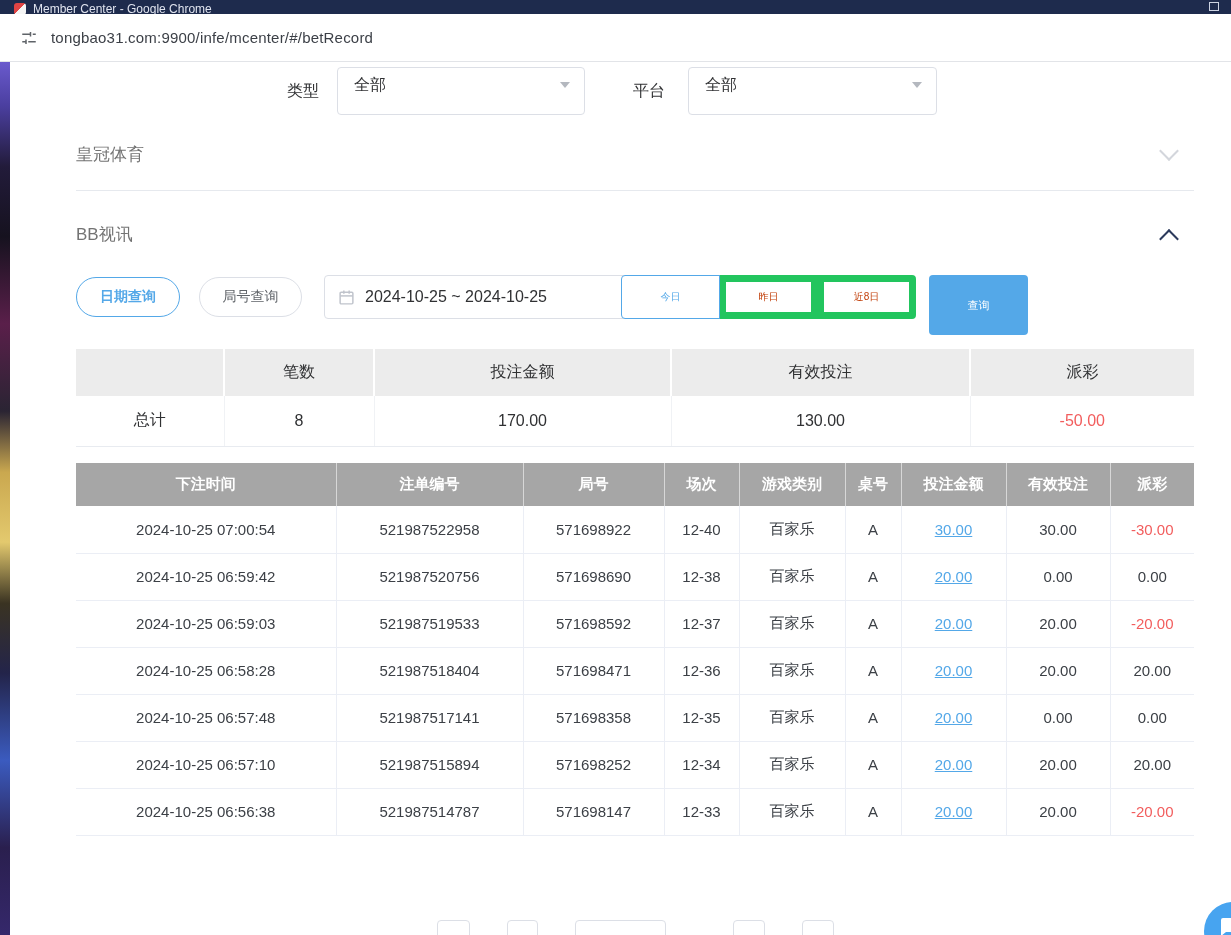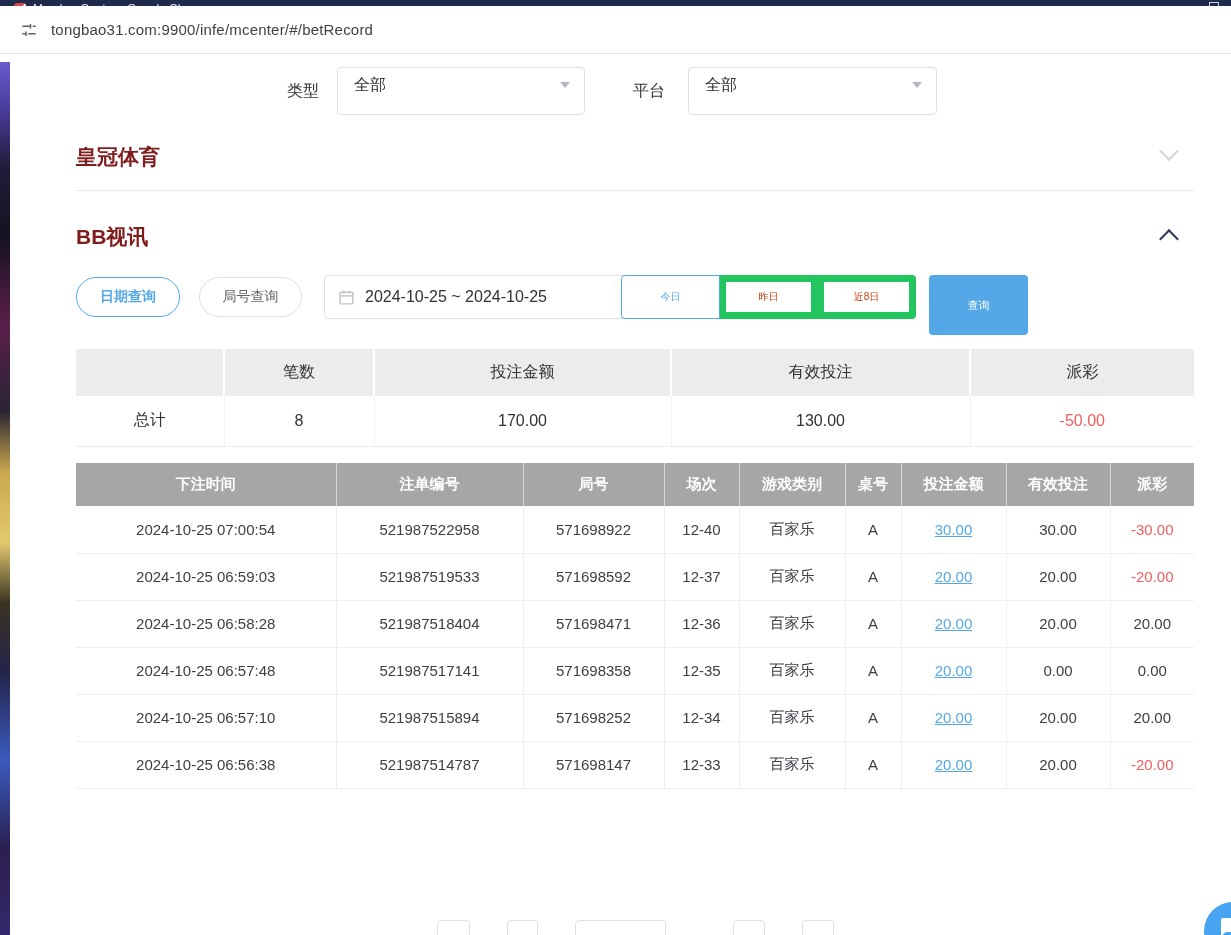--- a/index.html
+++ b/index.html
@@ -10,35 +10,35 @@
 
   
   .titlebar { position:absolute; top:0; left:0; width:1231px; height:18px;
     background:#1e2b4d; display:flex; align-items:center; padding-left:14px; gap:7px; }
   .app-icon { width:12px; height:12px; border-radius:3px;
     background:linear-gradient(135deg,#e04444 0 50%,#f5f5f5 50% 100%); flex:none; }
   .title-text { color:#dfe3ee; font-size:12px; white-space:nowrap; line-height:14px; }
   .restore-icon { position:absolute; right:12px; top:2px; width:10px; height:9px;
     border:1.5px solid #ccd3e2; background:transparent; }
 
-  .urlbar { position:absolute; top:6px; left:0; width:1231px; height:48px; background:#fff;
+  .urlbar { position:absolute; top:14px; left:0; width:1231px; height:48px; background:#fff;
     border-bottom:1px solid #e2e4e8; display:flex; align-items:center; padding-left:20px; gap:13px; }
   .url-text { font-size:15px; color:#3b3f46; letter-spacing:.2px; }
 
   
   .page { position:absolute; top:62px; left:0; width:1231px; height:873px; background:#fff; }
 
   .f-label { position:absolute; top:19px; font-size:16px; color:#303133; line-height:20px; }
   .select { position:absolute; top:5px; height:48px; border:1px solid #dcdfe6; border-radius:4px;
     background:#fff; display:flex; align-items:center; justify-content:space-between;
     padding:0 14px 12px 16px; font-size:16px; color:#303133; cursor:pointer; }
   .caret { width:0; height:0; border-left:5px solid transparent; border-right:5px solid transparent;
     border-top:6px solid #b4b8bf; }
 
-  .sec-title { position:absolute; left:76px; font-size:21px; font-weight:bold; color:#7f1d1d; }
+  .sec-title { position:absolute; left:76px; font-size:17px; font-weight:normal; color:#737373; }
   .chev { position:absolute; width:14px; height:14px; border-right:2.5px solid; border-bottom:2.5px solid; }
   .chev-down { transform:rotate(45deg); border-color:#d3d6dc; }
   .chev-up   { transform:rotate(-135deg); border-color:#2c3a5c; }
   .divider { position:absolute; left:76px; width:1118px; height:1px; background:#e6e9ee; }
 
   
   .pill { position:absolute; top:215px; height:40px; border-radius:20px; background:#fff;
     display:flex; align-items:center; justify-content:center; font-size:14px; cursor:pointer; }
   .pill-active { border:1px solid #54a8e8; color:#54a8e8; font-weight:bold; }
   .pill-idle   { border:1px solid #dcdfe6; color:#5f6368; }
@@ -212,20 +212,31 @@
             <td>521987522958</td>
             <td>571698922</td>
             <td>12-40</td>
             <td>百家乐</td>
             <td>A</td>
             <td class="link">30.00</td>
             <td>30.00</td>
             <td class="neg">-30.00</td>
           </tr>
           <tr>
+            <td>2024-10-25 06:59:42</td>
+            <td>521987520756</td>
+            <td>571698690</td>
+            <td>12-38</td>
+            <td>百家乐</td>
+            <td>A</td>
+            <td class="link">20.00</td>
+            <td>0.00</td>
+            <td>0.00</td>
+          </tr>
+          <tr>
             <td>2024-10-25 06:59:03</td>
             <td>521987519533</td>
             <td>571698592</td>
             <td>12-37</td>
             <td>百家乐</td>
             <td>A</td>
             <td class="link">20.00</td>
             <td>20.00</td>
             <td class="neg">-20.00</td>
           </tr>

